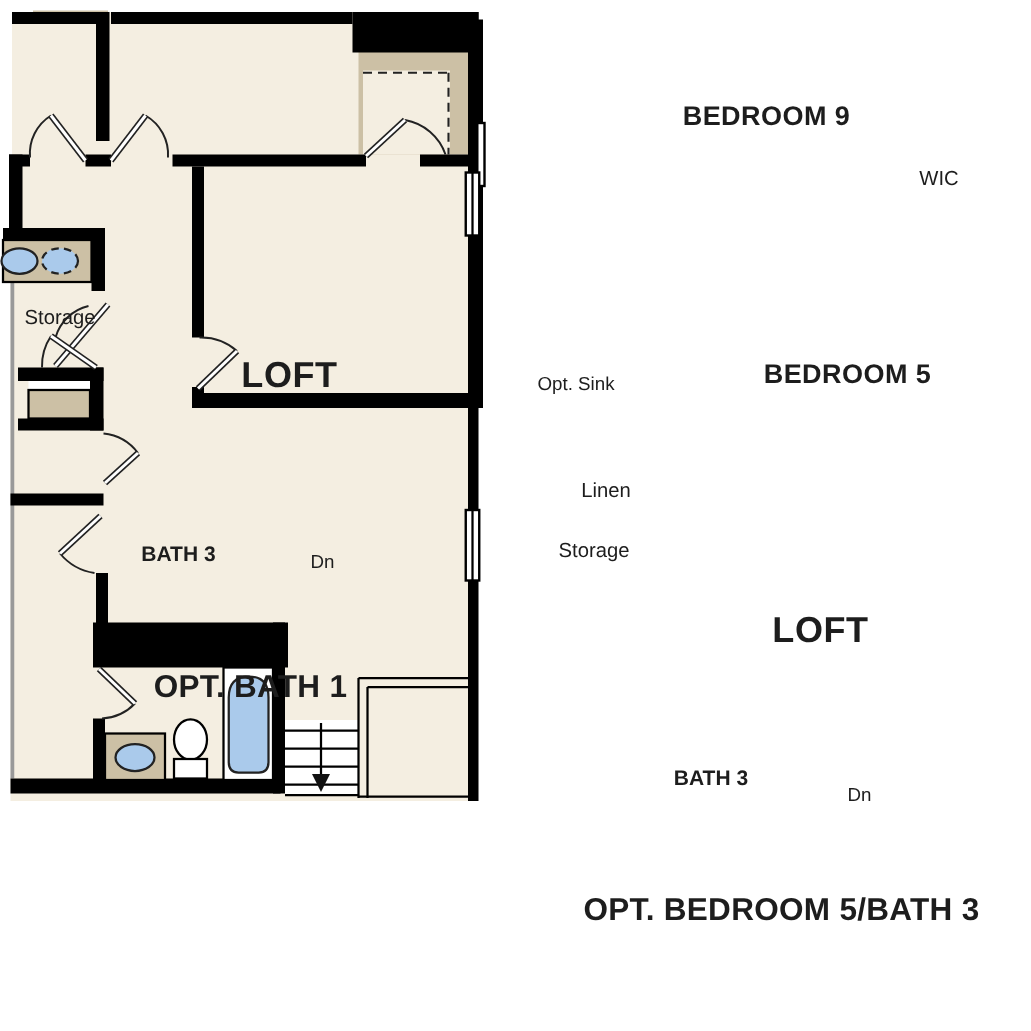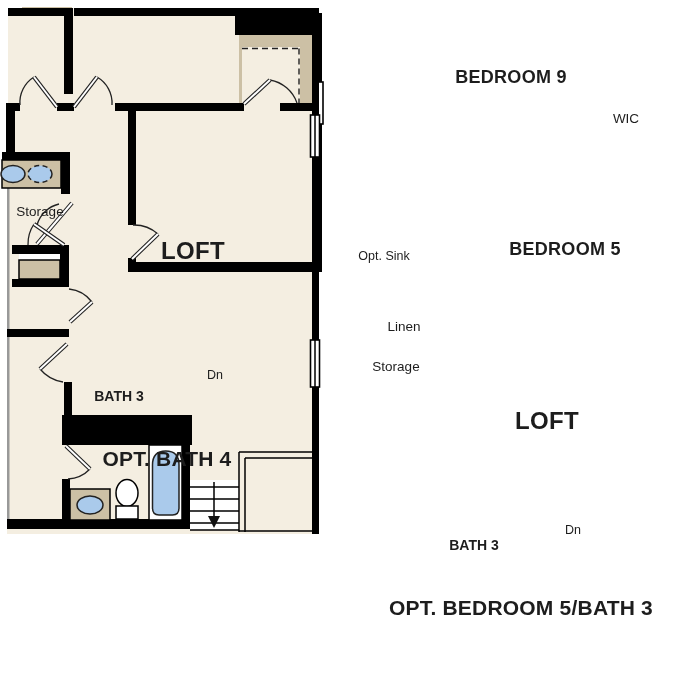--- a/index.html
+++ b/index.html
@@ -7,21 +7,21 @@
          font-family:"Liberation Sans", sans-serif;}
   #stage svg{position:absolute;display:block;}
   #plan1{left:0;top:165;}
   #plan2{left:358;top:58;}
   .lbl{position:absolute;transform:translate(-50%,-50%);white-space:nowrap;color:var(--text,#1d1d1d);
        line-height:1;z-index:5;}
   .sm{font-size:13.5px;}
   .xs{font-size:12.5px;}
   .room{font-weight:700;font-size:24px;letter-spacing:.4px;}
   .room-sm{font-weight:700;font-size:18px;letter-spacing:.3px;}
-  .bathlbl{font-weight:700;font-size:14px;margin-top:27px;}
+  .bathlbl{font-weight:700;font-size:14px;}
   .caption{font-weight:700;font-size:21px;letter-spacing:.2px;}
   
   .wall{fill:var(--wall,#000);}
   .floor{fill:var(--floor,#f4eee1);}
   .tanfill{fill:var(--counter,#ccc0a5);}
   .counter{fill:var(--counter,#ccc0a5);stroke:var(--wall,#000);stroke-width:1.5;}
   .blue{fill:var(--fixture-blue,#aacaeb);stroke:#222;stroke-width:1.5;}
   .white{fill:#fff;stroke:var(--wall,#000);stroke-width:1.5;}
   .whitefill{fill:#fff;}
   .floorfill{fill:var(--floor,#f4eee1);}
@@ -200,21 +200,21 @@
       <path class="thin" d="M214,482 V517"></path>
       <polygon class="arrowhead" points="208,516 220,516 214,528"></polygon>
       <path class="thin" d="M239,452 H312 M245,458 H312 M239,452 V532 M245,458 V532 M239,531 H312"></path>
     </g>
   </svg>
 
   <div class="lbl sm" style="left:40px;top:212px;">Storage</div>
   <div class="lbl room" style="left:193px;top:251px;">LOFT</div>
   <div class="lbl bathlbl" style="left:119px;top:369px;">BATH 3</div>
   <div class="lbl xs" style="left:215px;top:375px;">Dn</div>
-  <div class="lbl caption" style="left:167px;top:458px;">OPT. BATH 4</div>
+  <div class="lbl caption" style="left:167px;top:458px;">OPT. BATH 1</div>
 
   <div class="lbl room-sm" style="left:511px;top:77px;">BEDROOM 9</div>
   <div class="lbl sm" style="left:626px;top:119px;">WIC</div>
   <div class="lbl room-sm" style="left:565px;top:249px;">BEDROOM 5</div>
   <div class="lbl xs" style="left:384px;top:256px;">Opt. Sink</div>
   <div class="lbl sm" style="left:404px;top:327px;">Linen</div>
   <div class="lbl sm" style="left:396px;top:367px;">Storage</div>
   <div class="lbl room" style="left:547px;top:421px;">LOFT</div>
   <div class="lbl bathlbl" style="left:474px;top:518px;">BATH 3</div>
   <div class="lbl xs" style="left:573px;top:530px;">Dn</div>

